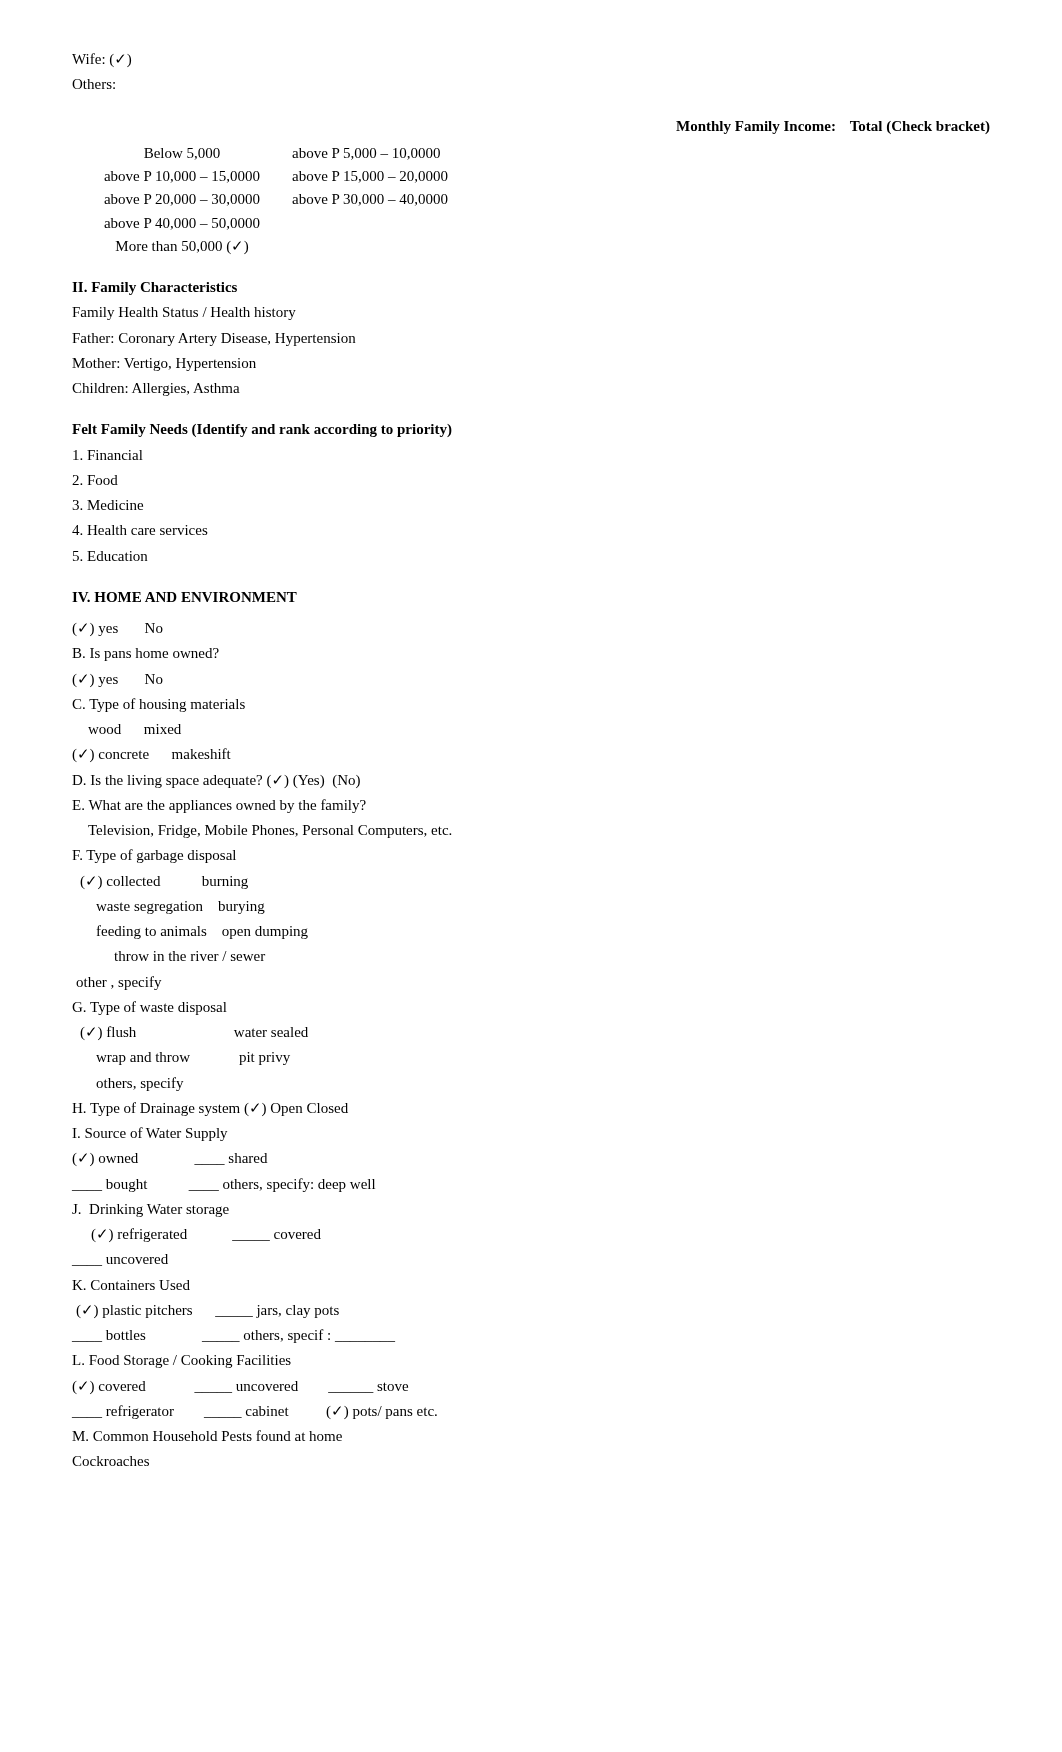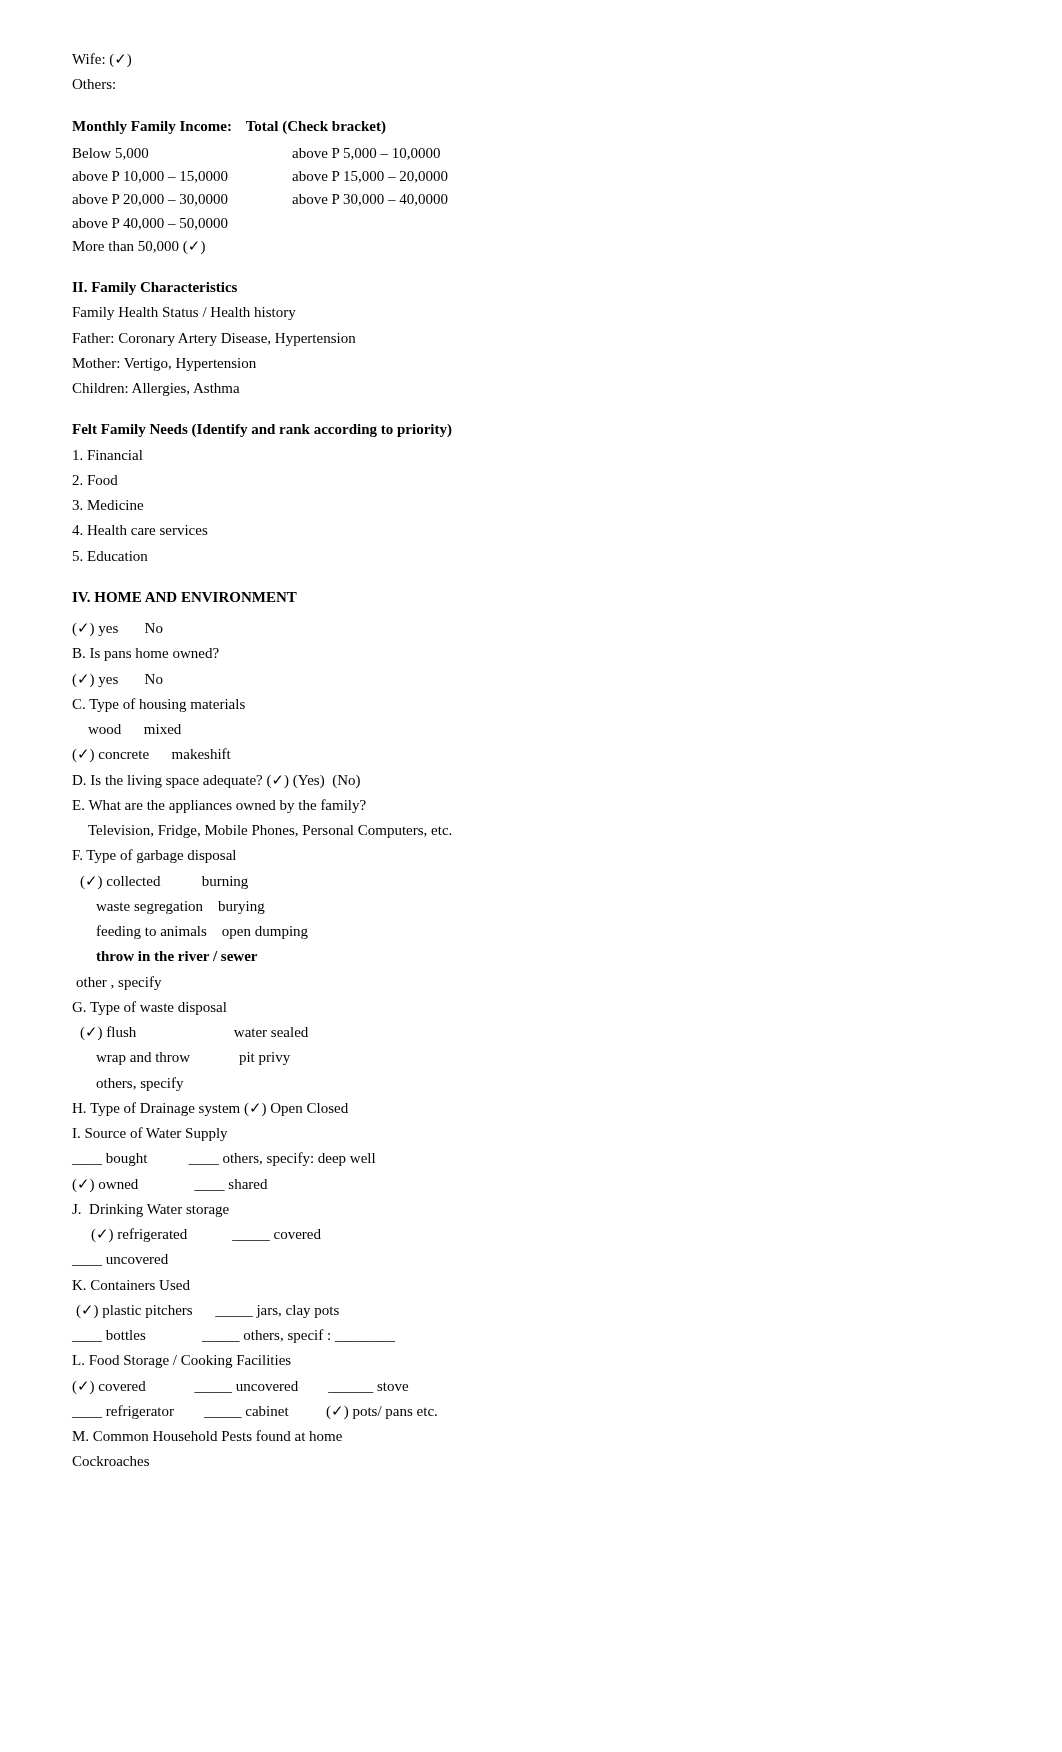--- a/index.html
+++ b/index.html
@@ -11,33 +11,33 @@
       padding: 48px 72px 48px 72px;
       line-height: 1.55;
     }
     .section { margin-bottom: 18px; }
     .bold { font-weight: bold; }
     p { margin-bottom: 2px; }
     .two-col {
       display: flex;
       gap: 0;
     }
-    .col1 { min-width: 220px; }
+    .col1 { min-width: 220px; text-align: center; }
     .col2 { }
   </style>
 </head>
 <body>
 
 <div class="section">
   <p>Wife: (✓)</p>
   <p>Others:</p>
 </div>
 
 <div class="section">
-  <div style="margin-bottom:4px;">
+  <div style="margin-bottom:4px;text-align:right;">
     <span class="bold">Monthly Family Income:</span>
     <span style="margin-left:10px;" class="bold">Total (Check bracket)</span>
   </div>
   <div>
     <div class="two-col">
       <span class="col1">Below 5,000</span>
       <span class="col2">above P 5,000 – 10,0000</span>
     </div>
     <div class="two-col">
       <span class="col1">above P 10,000 – 15,0000</span>
@@ -89,33 +89,33 @@
 
   <p>D. Is the living space adequate? (✓) (Yes) &nbsp;(No)</p>
 
   <p>E. What are the appliances owned by the family?</p>
   <p style="margin-left:16px;">Television, Fridge, Mobile Phones, Personal Computers, etc.</p>
 
   <p>F. Type of garbage disposal</p>
   <p style="margin-left:8px;">(✓) collected &nbsp;&nbsp;&nbsp;&nbsp;&nbsp;&nbsp;&nbsp;&nbsp;&nbsp; burning</p>
   <p style="margin-left:24px;">waste segregation &nbsp;&nbsp; burying</p>
   <p style="margin-left:24px;">feeding to animals &nbsp;&nbsp; open dumping</p>
-  <p style="margin-left:24px;font-weight:bold;">throw in the river / sewer</p>
+  <p style="margin-left:42px;">throw in the river / sewer</p>
   <p style="margin-left:4px;">other , specify</p>
 
   <p>G. Type of waste disposal</p>
   <p style="margin-left:8px;">(✓) flush &nbsp;&nbsp;&nbsp;&nbsp;&nbsp;&nbsp;&nbsp;&nbsp;&nbsp;&nbsp;&nbsp;&nbsp;&nbsp;&nbsp;&nbsp;&nbsp;&nbsp;&nbsp;&nbsp;&nbsp;&nbsp;&nbsp;&nbsp;&nbsp; water sealed</p>
   <p style="margin-left:24px;">wrap and throw &nbsp;&nbsp;&nbsp;&nbsp;&nbsp;&nbsp;&nbsp;&nbsp;&nbsp;&nbsp;&nbsp; pit privy</p>
   <p style="margin-left:24px;">others, specify</p>
 
   <p>H. Type of Drainage system (✓) Open  Closed</p>
 
   <p>I. Source of Water Supply</p>
+  <p>(✓) owned &nbsp;&nbsp;&nbsp;&nbsp;&nbsp;&nbsp;&nbsp;&nbsp;&nbsp;&nbsp;&nbsp;&nbsp;&nbsp; ____ shared</p>
   <p>____ bought &nbsp;&nbsp;&nbsp;&nbsp;&nbsp;&nbsp;&nbsp;&nbsp;&nbsp; ____ others, specify: deep well</p>
-  <p>(✓) owned &nbsp;&nbsp;&nbsp;&nbsp;&nbsp;&nbsp;&nbsp;&nbsp;&nbsp;&nbsp;&nbsp;&nbsp;&nbsp; ____ shared</p>
 
   <p>J. &nbsp;Drinking Water storage</p>
   <p style="margin-left:19px;">(✓) refrigerated &nbsp;&nbsp;&nbsp;&nbsp;&nbsp;&nbsp;&nbsp;&nbsp;&nbsp;&nbsp; _____ covered</p>
   <p>____ uncovered</p>
 
   <p>K. Containers Used</p>
   <p style="margin-left:4px;">(✓) plastic pitchers &nbsp;&nbsp;&nbsp;&nbsp; _____ jars, clay pots</p>
   <p>____ bottles &nbsp;&nbsp;&nbsp;&nbsp;&nbsp;&nbsp;&nbsp;&nbsp;&nbsp;&nbsp;&nbsp;&nbsp;&nbsp; _____ others, specif : ________</p>
 
   <p>L. Food Storage / Cooking Facilities</p>

